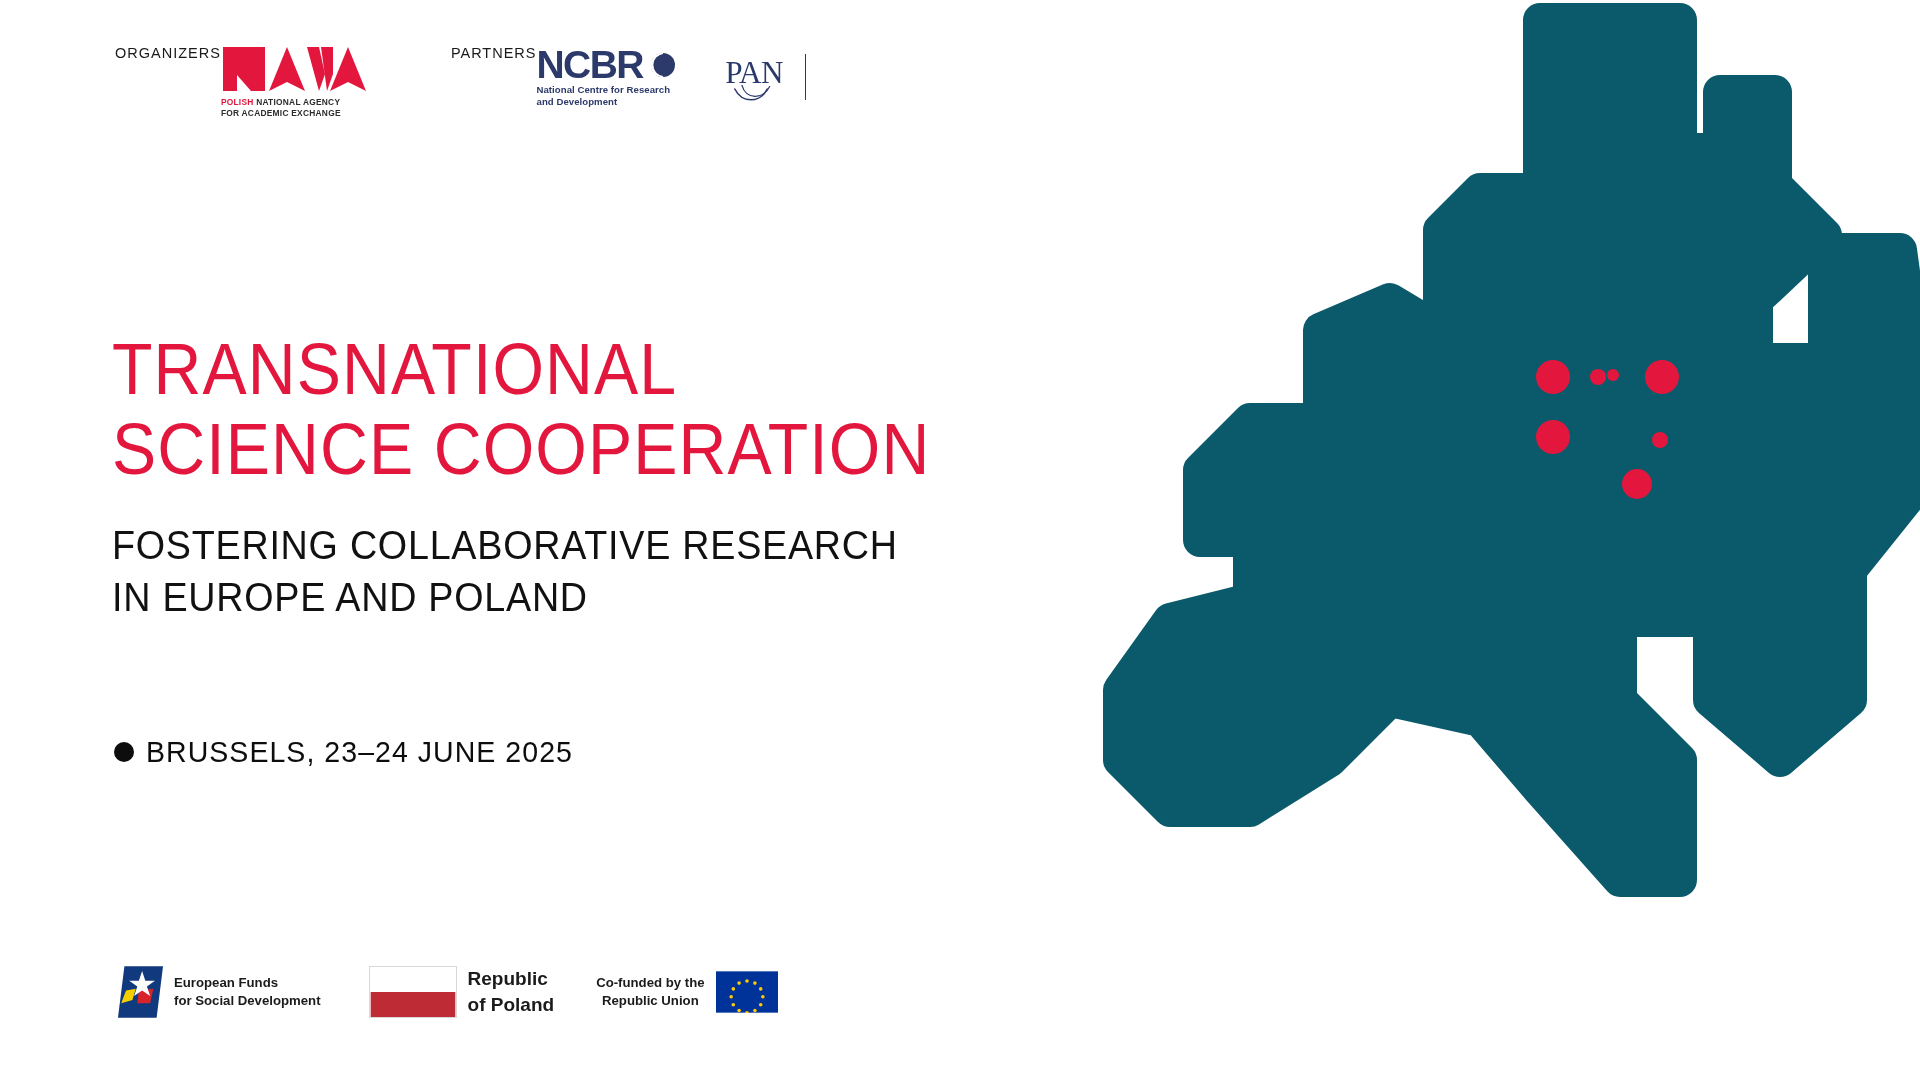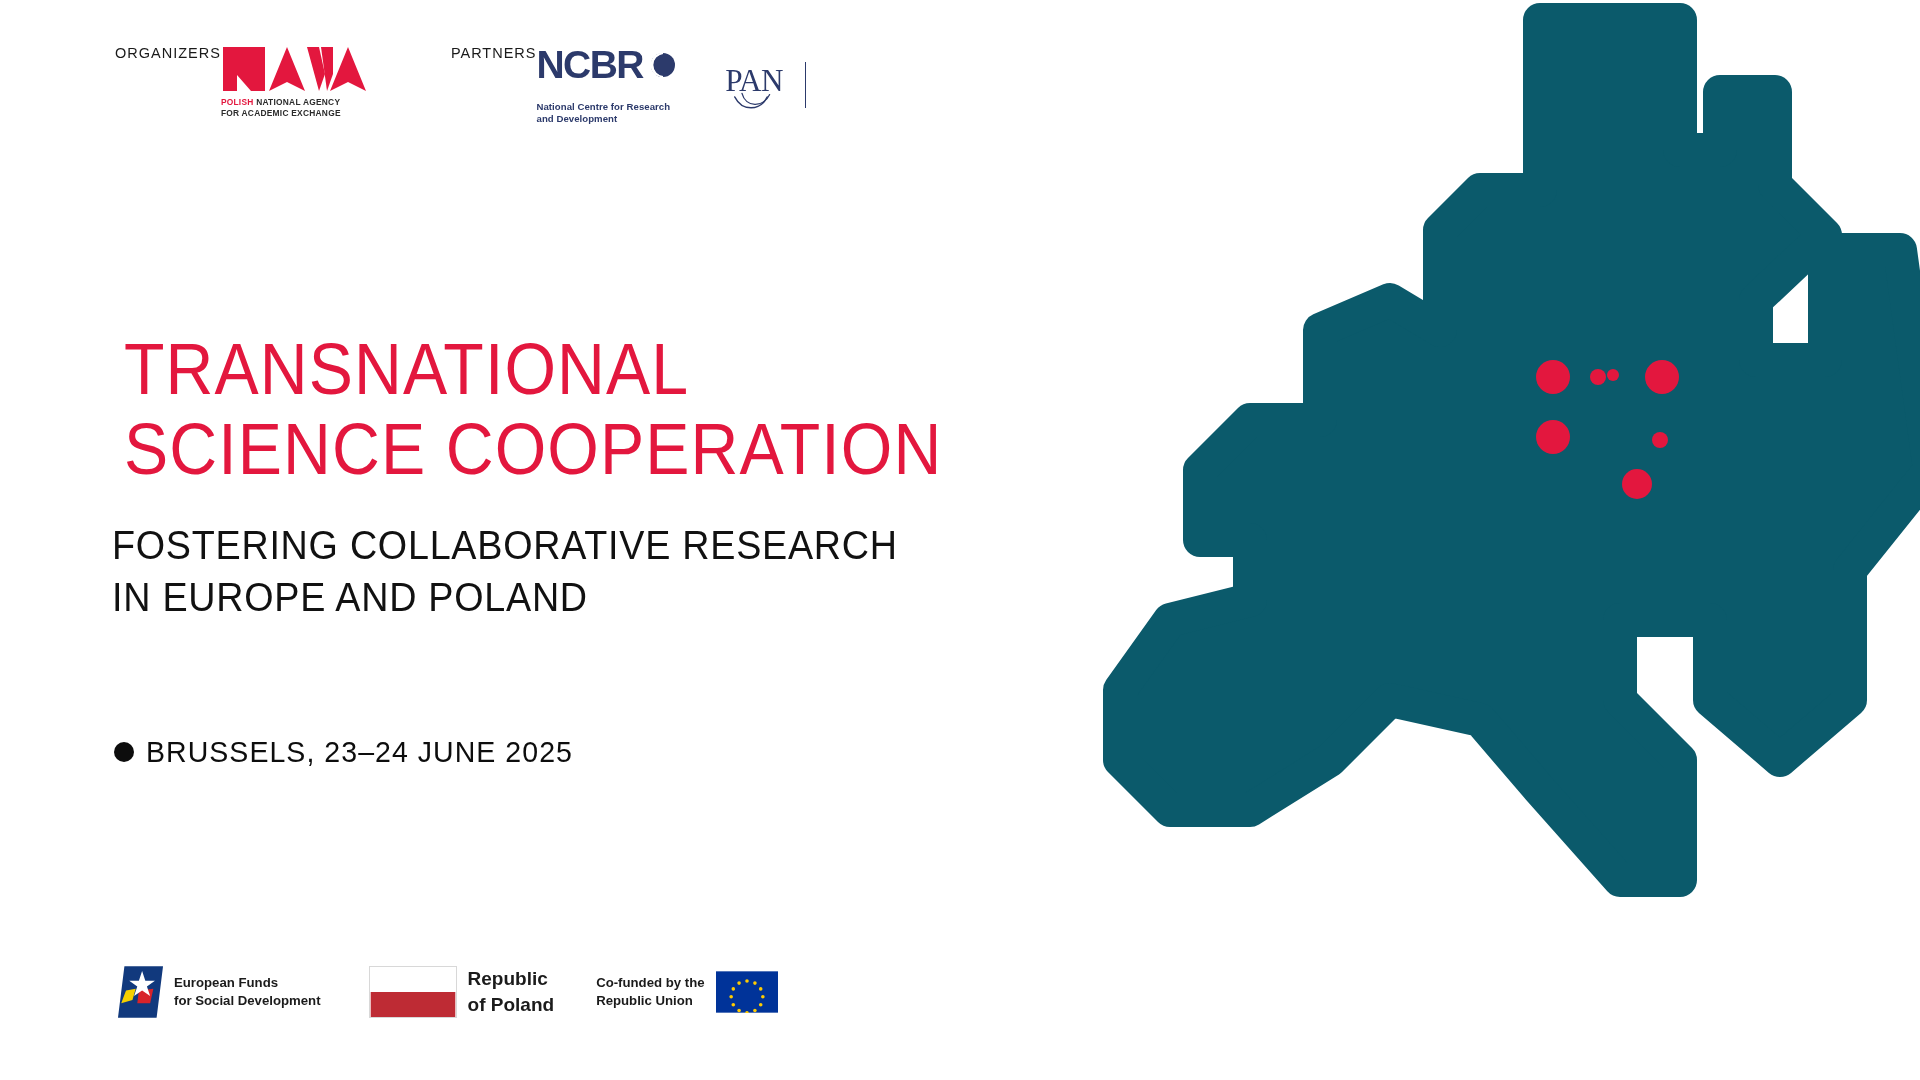--- a/index.html
+++ b/index.html
@@ -42,39 +42,39 @@
   
   #ncbr-logo{ margin-left:0; }
   #ncbr-mark{ display:flex; align-items:center; }
   #ncbr-word{
     font-size:39px; font-weight:800; color:#2C3A6B;
     letter-spacing:-1.6px; line-height:1;
     font-family:"Liberation Sans", sans-serif;
   }
   #ncbr-dot{ margin-left:7px; }
   #ncbr-tagline{
-    margin-top:17px; font-size:9.6px; line-height:1.3;
+    margin-top:0; font-size:9.6px; line-height:1.3;
     color:#2C3A6B; font-weight:700; letter-spacing:.05px;
   }
 
   
   #pan-logo{ display:flex; align-items:center; margin-left:48px; }
   #pan-mark{ width:72px; height:58px; display:block; }
   #pan-divider{
     width:1.6px; height:46px; background:#2C3A6B;
     margin:0 13px 0 9px;
   }
   #pan-text{
     font-size:12.6px; line-height:1.42; font-weight:700;
     color:#2C3A6B; letter-spacing:.02px; white-space:nowrap;
   }
 
   
   #headline{
-    position:absolute; left:124px; top:330px; width:920px;
+    position:absolute; left:112px; top:330px; width:920px;
   }
   .title-line{
     color:#E3173E;
     font-size:72px;
     line-height:1.11;
     font-weight:300;
     letter-spacing:1.2px;
     font-stretch:condensed;
     transform:scaleX(.92);
     transform-origin:left center;
@@ -132,21 +132,21 @@
   }
   #pl-text{
     margin-left:11px; font-size:19px; line-height:1.35;
     font-weight:700; color:#1b1b1b; white-space:nowrap;
   }
 
   #eu-item{ margin-left:42px; }
   #eu-text{
     margin-right:11px; font-size:13.2px; line-height:1.35;
     font-weight:700; color:#1b1b1b; white-space:nowrap;
-    text-align:left;
+    text-align:center;
   }
   #eu-flag{ width:62px; height:42px; display:block; }
 </style>
 </head>
 <body>
 
 <div id="map-layer">
   <svg id="map-svg" viewBox="0 0 1000 1080" preserveAspectRatio="xMaxYMin meet">
 
     <g>

